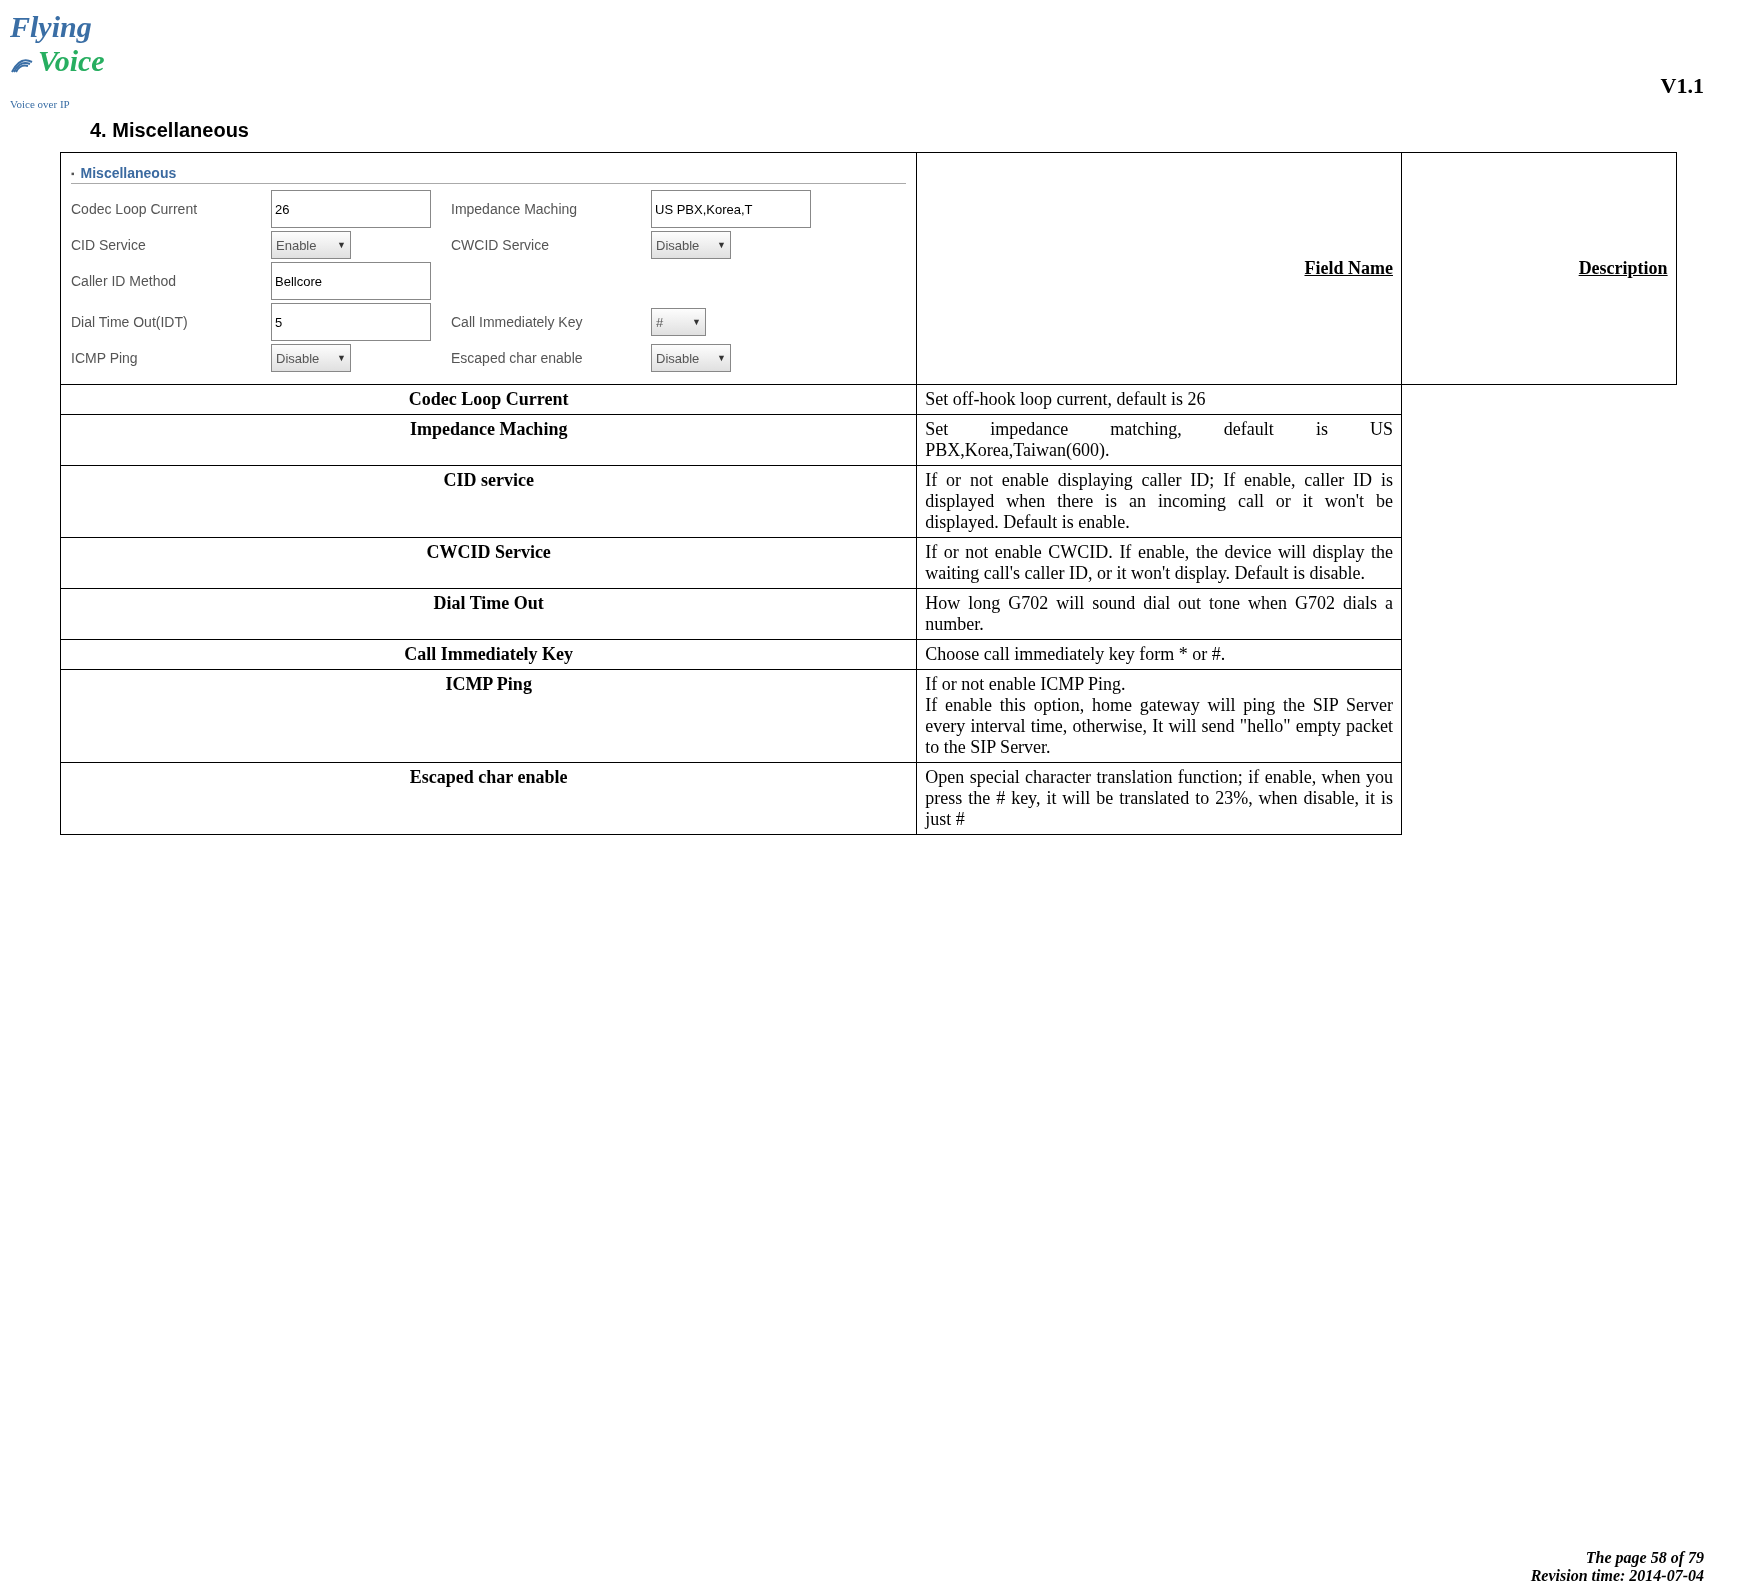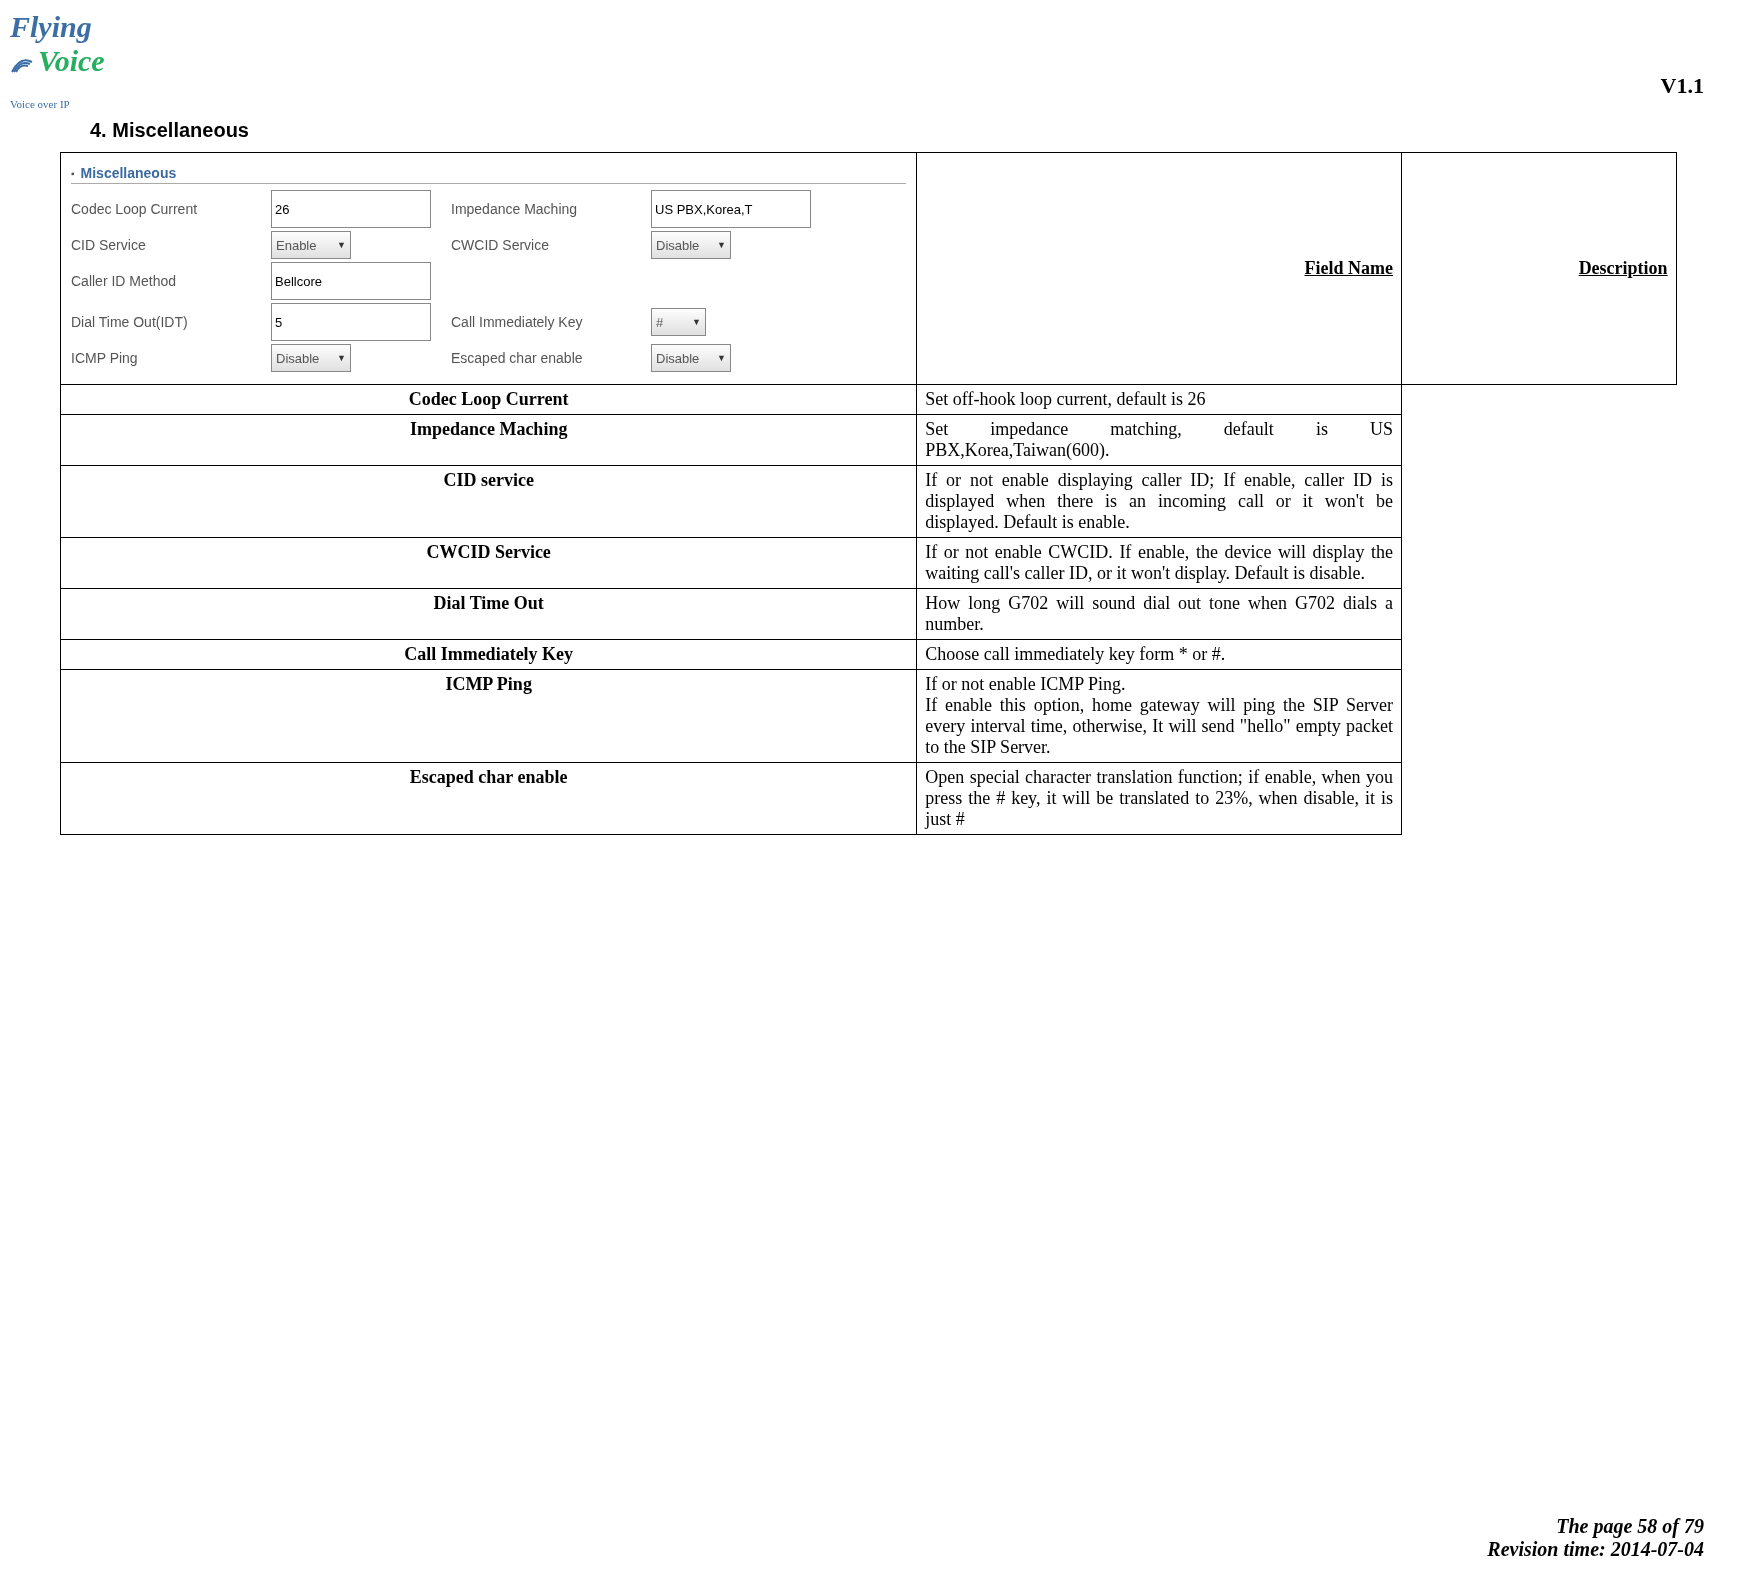--- a/index.html
+++ b/index.html
@@ -20,21 +20,21 @@
     .ui-pane { font-family: Verdana, Geneva, sans-serif; font-size: 14px; color: #555; padding: 12px 10px; }
     .ui-legend { color: #3B6AA0; font-weight: bold; font-size: 14px; border-bottom: 1px solid #aaa; padding-bottom: 2px; margin-bottom: 6px; display: flex; align-items: center; }
     .ui-legend::before { content: "▪"; color: #555; font-size: 10px; margin-right: 6px; }
     .ui-grid { display: grid; grid-template-columns: 200px 180px 200px 180px; row-gap: 3px; align-items: center; }
     .ui-grid label { font-size: 14px; }
     .ui-input { border: 1px solid #888; background: #fff; font-size: 13px; padding: 18px 3px; height: 22px; width: 160px; font-family: Verdana, sans-serif; }
     .ui-select { border: 1px solid #888; background: linear-gradient(#fdfdfd,#e0e0e0); font-size: 13px; height: 28px; width: 80px; display: inline-flex; align-items: center; padding: 8px 4px; position: relative; font-family: Verdana, sans-serif; }
     .ui-select.sm { width: 80px; }
     .ui-select.tiny { width: 55px; }
     .ui-select .caret { position: absolute; right: 4px; top: 50%; transform: translateY(-50%); font-size: 9px; color: #333; }
-    .footer { position: absolute; bottom: 28px; right: 60px; text-align: right; font-style: italic; font-weight: bold; font-size: 20px; }
+    .footer { position: absolute; bottom: 4px; right: 60px; text-align: right; font-style: italic; font-weight: bold; font-size: 16px; }
     .desc-justify { text-align: justify; }
   </style>
 </head>
 <body>
 
 <div class="page">
   <div class="logo">
     <span>Flying</span><br>
     <span style="display:inline-block;vertical-align:middle;">
       <svg width="28" height="18">

